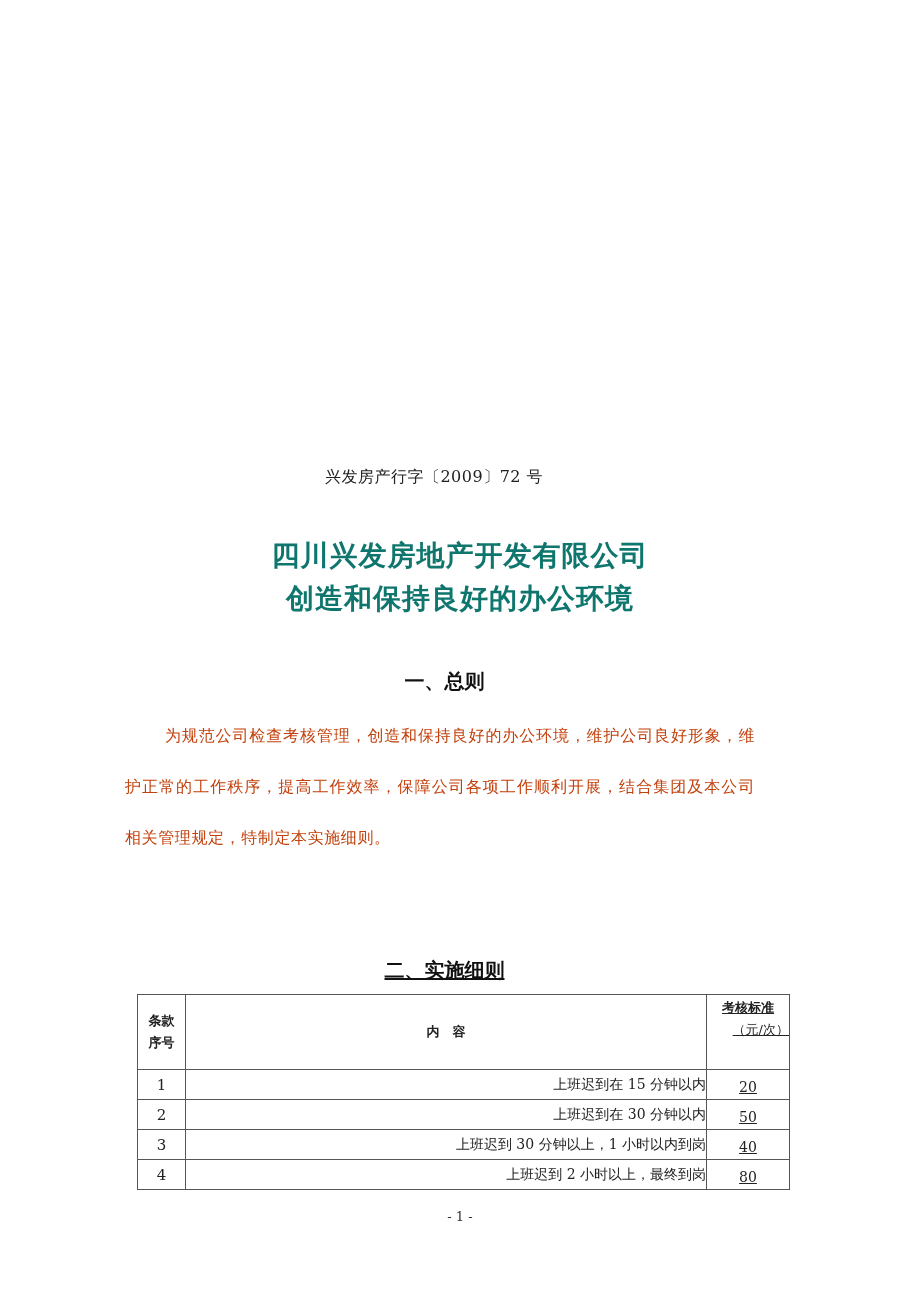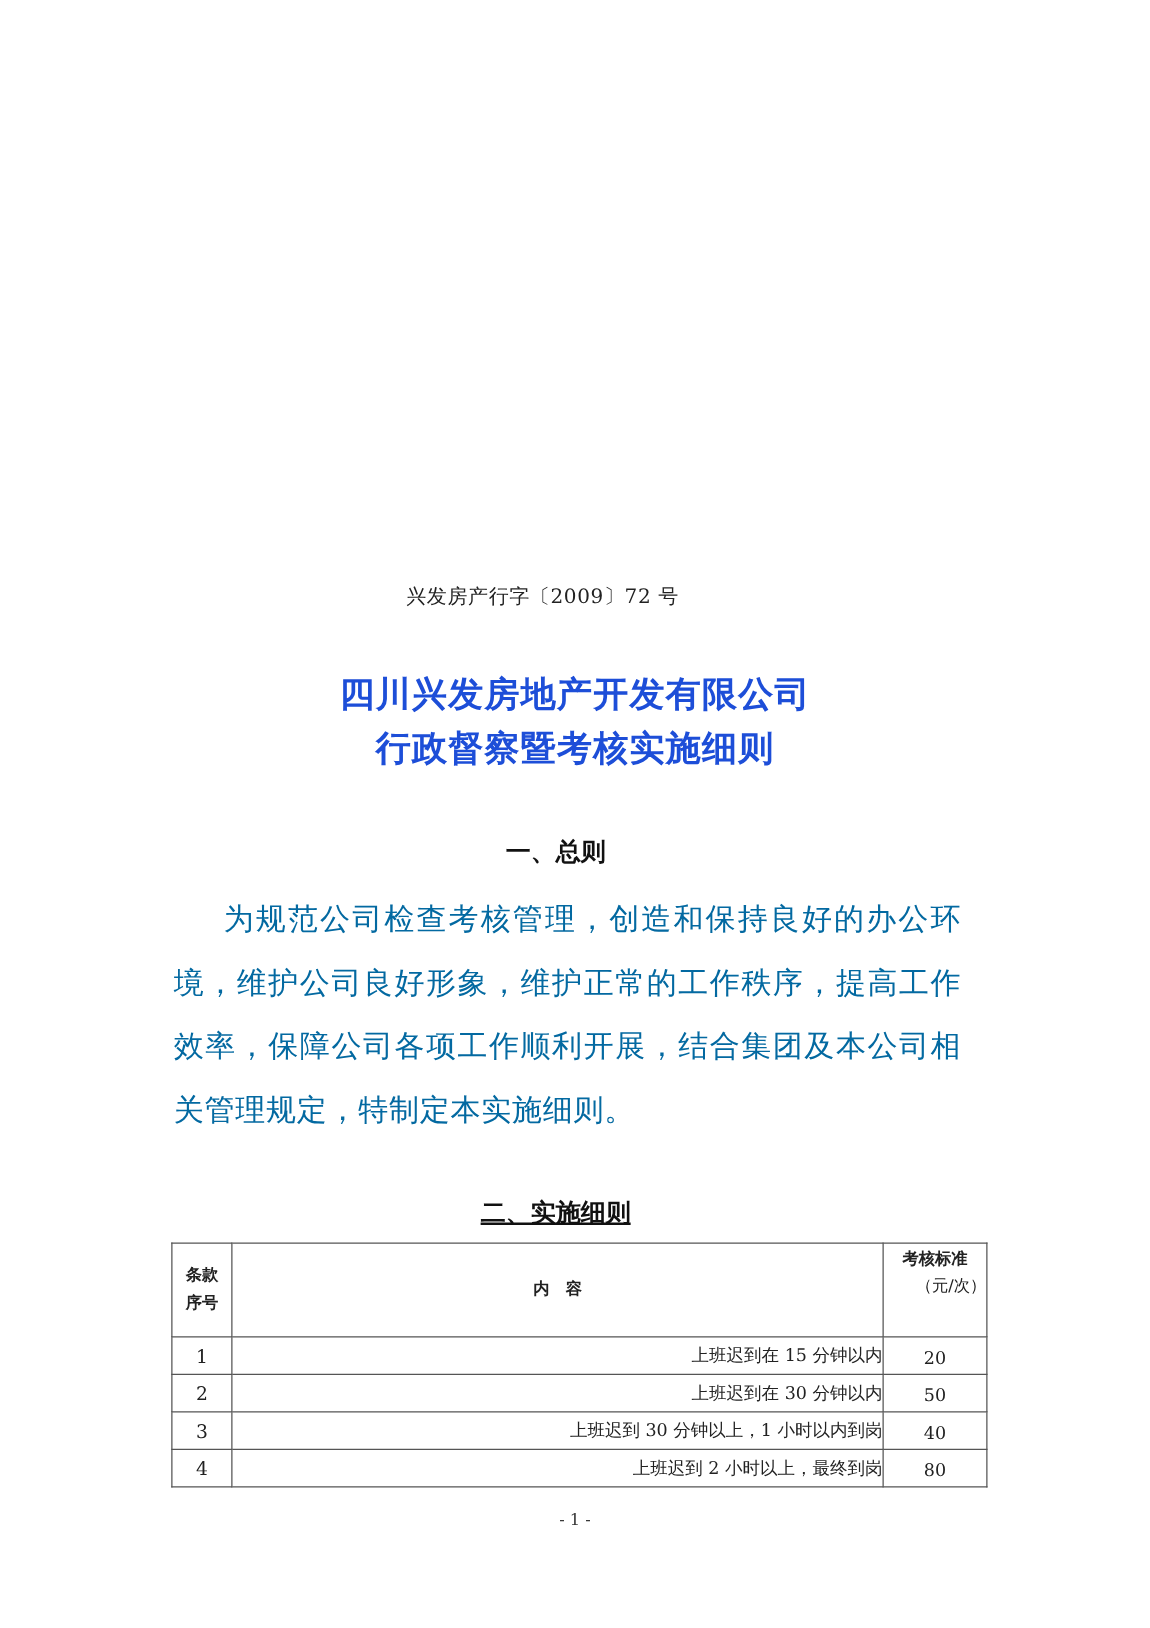--- a/index.html
+++ b/index.html
@@ -2,53 +2,53 @@
 <html><head>
 <meta charset="utf-8">
 <style>
   html, body { margin: 0; padding: 0; background: #ffffff; }
   body { width: 920px; height: 1302px; position: relative; overflow: hidden;
          font-family: "DejaVu Serif", "Liberation Serif", serif; color: #111; }
   .doc-number { position: absolute; top: 467px; left: 0; width: 868px; text-align: center;
                 font-size: 16px; letter-spacing: 0.5px; color: #222; }
   .title { position: absolute; left: 0; width: 920px; text-align: center;
            font-family: "DejaVu Sans", "Liberation Sans", sans-serif;
-           font-weight: bold; font-size: 28px; color: #1d4ed8; letter-spacing: 1px; }
+           font-weight: bold; font-size: 28px; color: #0f766e; letter-spacing: 1px; }
   .title.l1 { top: 537px; }
   .title.l2 { top: 580px; }
   .section-h { position: absolute; left: 0; width: 889px; text-align: center;
                font-family: "DejaVu Sans", "Liberation Sans", sans-serif;
                font-weight: bold; font-size: 20px; color: #111; }
   .section-h.s1 { top: 668px; }
   .section-h.s2 { top: 957px; text-decoration: underline; }
-  .para { position: absolute; left: 139px; width: 630px; top: 710px;
-          font-size: 24px; line-height: 51px; text-indent: 40px; text-align: justify;
-          letter-spacing: 0.6px; color: #0369a1; }
+  .para { position: absolute; left: 125px; width: 630px; top: 710px;
+          font-size: 16px; line-height: 51px; text-indent: 40px; text-align: justify;
+          letter-spacing: 0.6px; color: #c2410c; }
   table.rules { position: absolute; left: 137px; top: 994px; width: 653px;
                 border-collapse: collapse; font-size: 14px; color: #222; }
   table.rules td, table.rules th { border: 1px solid #555; padding: 0; }
   table.rules th { font-family: "DejaVu Sans", "Liberation Sans", sans-serif;
                    font-weight: bold; font-size: 13px; height: 72px; line-height: 22px; }
   .c-idx { width: 47px; text-align: center; }
   .c-content { text-align: right; padding-left: 10px !important; }
   th.c-content { text-align: center; padding-left: 0 !important; font-weight: normal; font-size: 14px; }
-  .c-std { width: 82px; text-align: center; }
+  .c-std { width: 82px; text-align: center; text-decoration: underline; }
   table.rules td { height: 25px; }
   td.c-idx { font-size: 15px; }
   td.c-std { font-size: 14px; padding-top: 4px !important; }
   .page-no { position: absolute; top: 1209px; left: 0; width: 920px; text-align: center;
              font-size: 13px; color: #333; }
 </style>
 </head>
 <body>
 
 <div class="doc-number">兴发房产行字〔2009〕72 号</div>
 
 <div class="title l1">四川兴发房地产开发有限公司</div>
-<div class="title l2">行政督察暨考核实施细则</div>
+<div class="title l2">创造和保持良好的办公环境</div>
 
 <div class="section-h s1">一、总则</div>
 <div class="para">为规范公司检查考核管理，创造和保持良好的办公环境，维护公司良好形象，维护正常的工作秩序，提高工作效率，保障公司各项工作顺利开展，结合集团及本公司相关管理规定，特制定本实施细则。</div>
 
 <div class="section-h s2">二、实施细则</div>
 
 <table class="rules">
   <tbody>
       <tr>
     <th class="c-idx">

